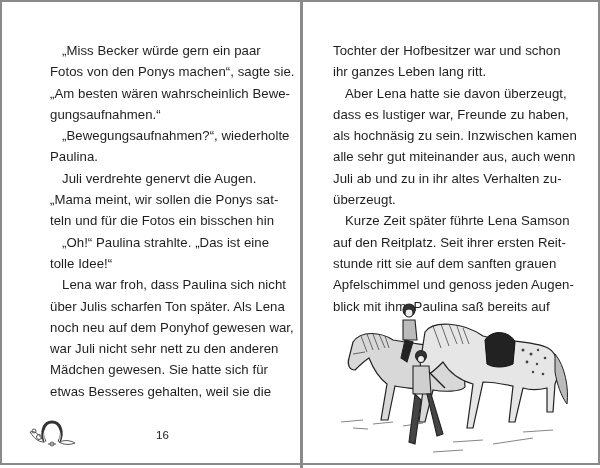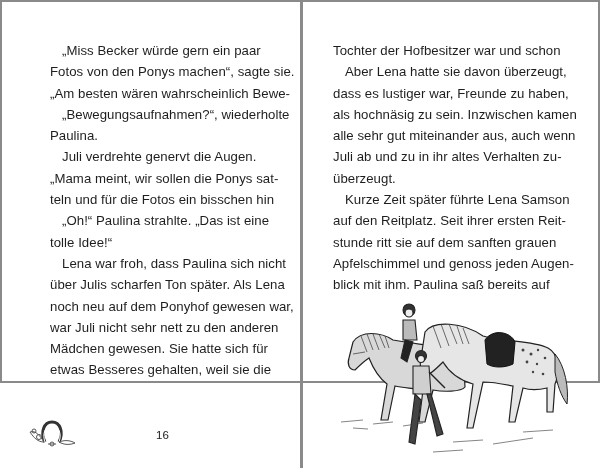--- a/index.html
+++ b/index.html
@@ -1,18 +1,18 @@
 <!DOCTYPE html>
 <html><head>
 <meta charset="utf-8">
 <style>
   html, body { margin: 0; padding: 0; background: #ffffff; }
   body { width: 600px; height: 468px; position: relative; overflow: hidden; }
   .spread {
-    position: absolute; left: 0; top: 0; width: 600px; height: 383px;
+    position: absolute; left: 0; top: 0; width: 600px; height: 465px;
     box-sizing: border-box; border: 2px solid #8a8a8a; background: #fff;
   }
   .divider {
     position: absolute; left: 298px; top: 0; width: 3px; height: 468px; background: #8a8a8a;
   }
   .page { position: absolute; top: 0; height: 468px; }
   .page-left { left: 2px; width: 296px; }
   .page-right { left: 301px; width: 297px; }
   .text {
     position: absolute;
@@ -35,20 +35,21 @@
 </style>
 </head>
 <body>
 
 <div class="spread">
   <div class="page page-left">
     <div class="text" id="left-text">
         <span class="line indent">„Miss Becker würde gern ein paar</span>
         <span class="line">Fotos von den Ponys machen“, sagte sie.</span>
         <span class="line">„Am besten wären wahrscheinlich Bewe-</span>
+        <span class="line">gungsaufnahmen.“</span>
         <span class="line indent">„Bewegungsaufnahmen?“, wiederholte</span>
         <span class="line">Paulina.</span>
         <span class="line indent">Juli verdrehte genervt die Augen.</span>
         <span class="line">„Mama meint, wir sollen die Ponys sat-</span>
         <span class="line">teln und für die Fotos ein bisschen hin</span>
         <span class="line indent">„Oh!“ Paulina strahlte. „Das ist eine</span>
         <span class="line">tolle Idee!“</span>
         <span class="line indent">Lena war froh, dass Paulina sich nicht</span>
         <span class="line">über Julis scharfen Ton später. Als Lena</span>
         <span class="line">noch neu auf dem Ponyhof gewesen war,</span>
@@ -67,20 +68,21 @@
       <path d="M20 26 L28 26" stroke="#555" stroke-width="1"></path>
     </svg>
     <div class="page-number">16</div>
   </div>
 
   <div class="divider"></div>
 
   <div class="page page-right">
     <div class="text" id="right-text">
         <span class="line">Tochter der Hofbesitzer war und schon</span>
+        <span class="line">ihr ganzes Leben lang ritt.</span>
         <span class="line indent">Aber Lena hatte sie davon überzeugt,</span>
         <span class="line">dass es lustiger war, Freunde zu haben,</span>
         <span class="line">als hochnäsig zu sein. Inzwischen kamen</span>
         <span class="line">alle sehr gut miteinander aus, auch wenn</span>
         <span class="line">Juli ab und zu in ihr altes Verhalten zu-</span>
         <span class="line">überzeugt.</span>
         <span class="line indent">Kurze Zeit später führte Lena Samson</span>
         <span class="line">auf den Reitplatz. Seit ihrer ersten Reit-</span>
         <span class="line">stunde ritt sie auf dem sanften grauen</span>
         <span class="line">Apfelschimmel und genoss jeden Augen-</span>

